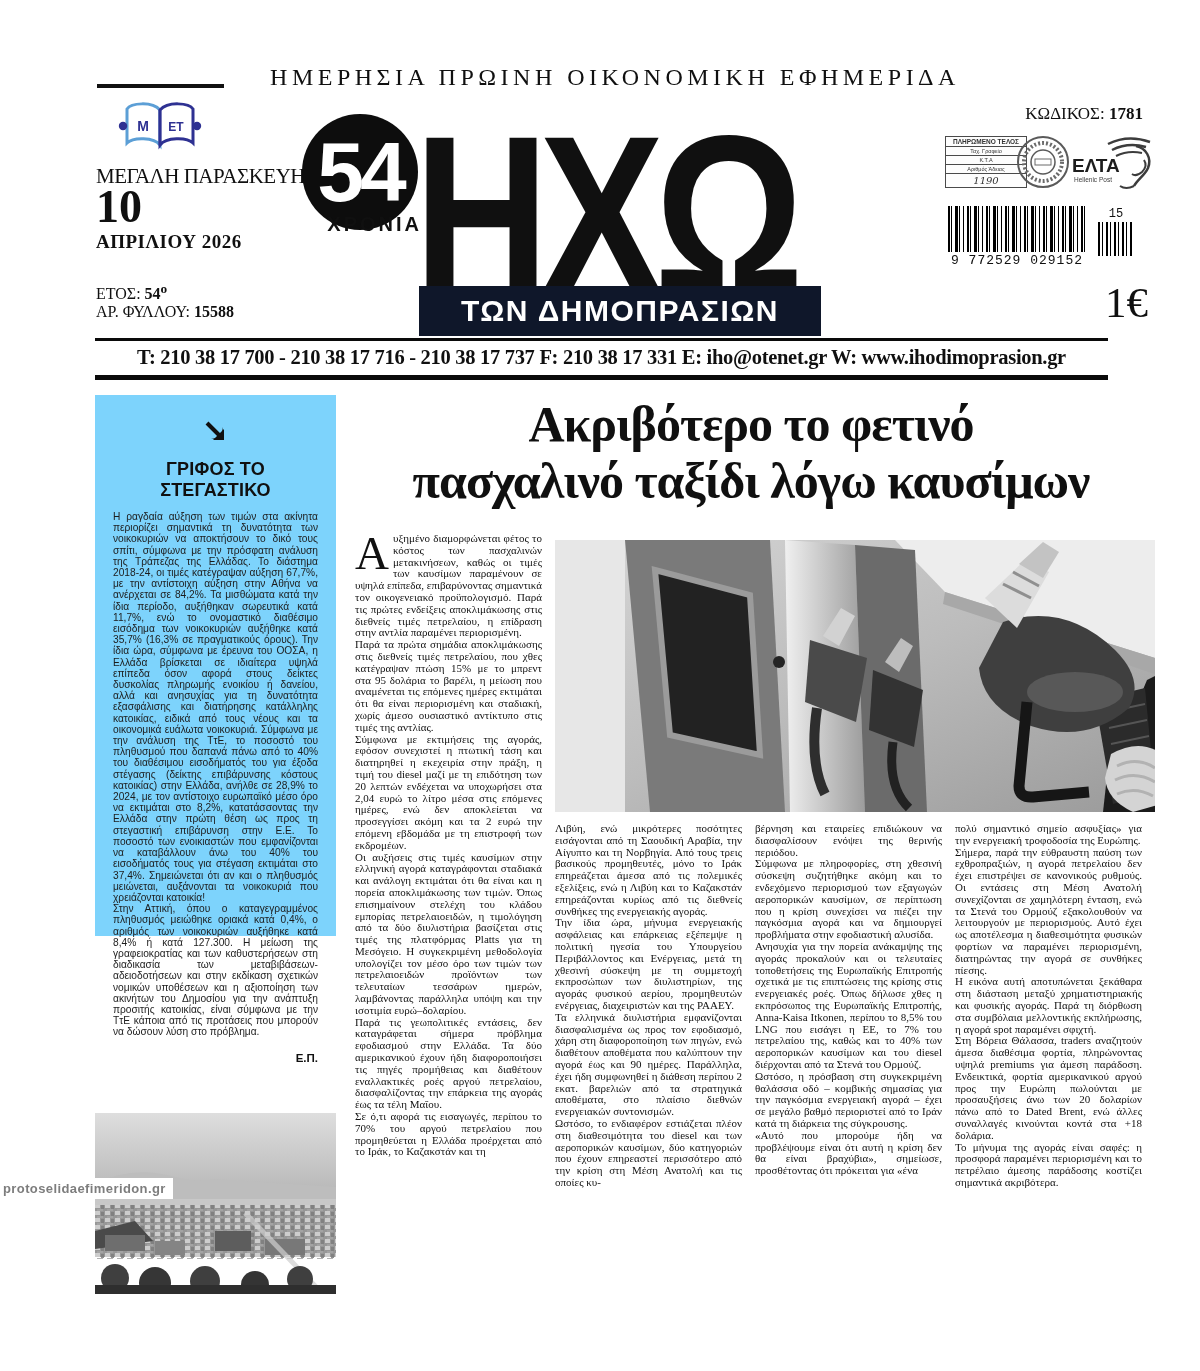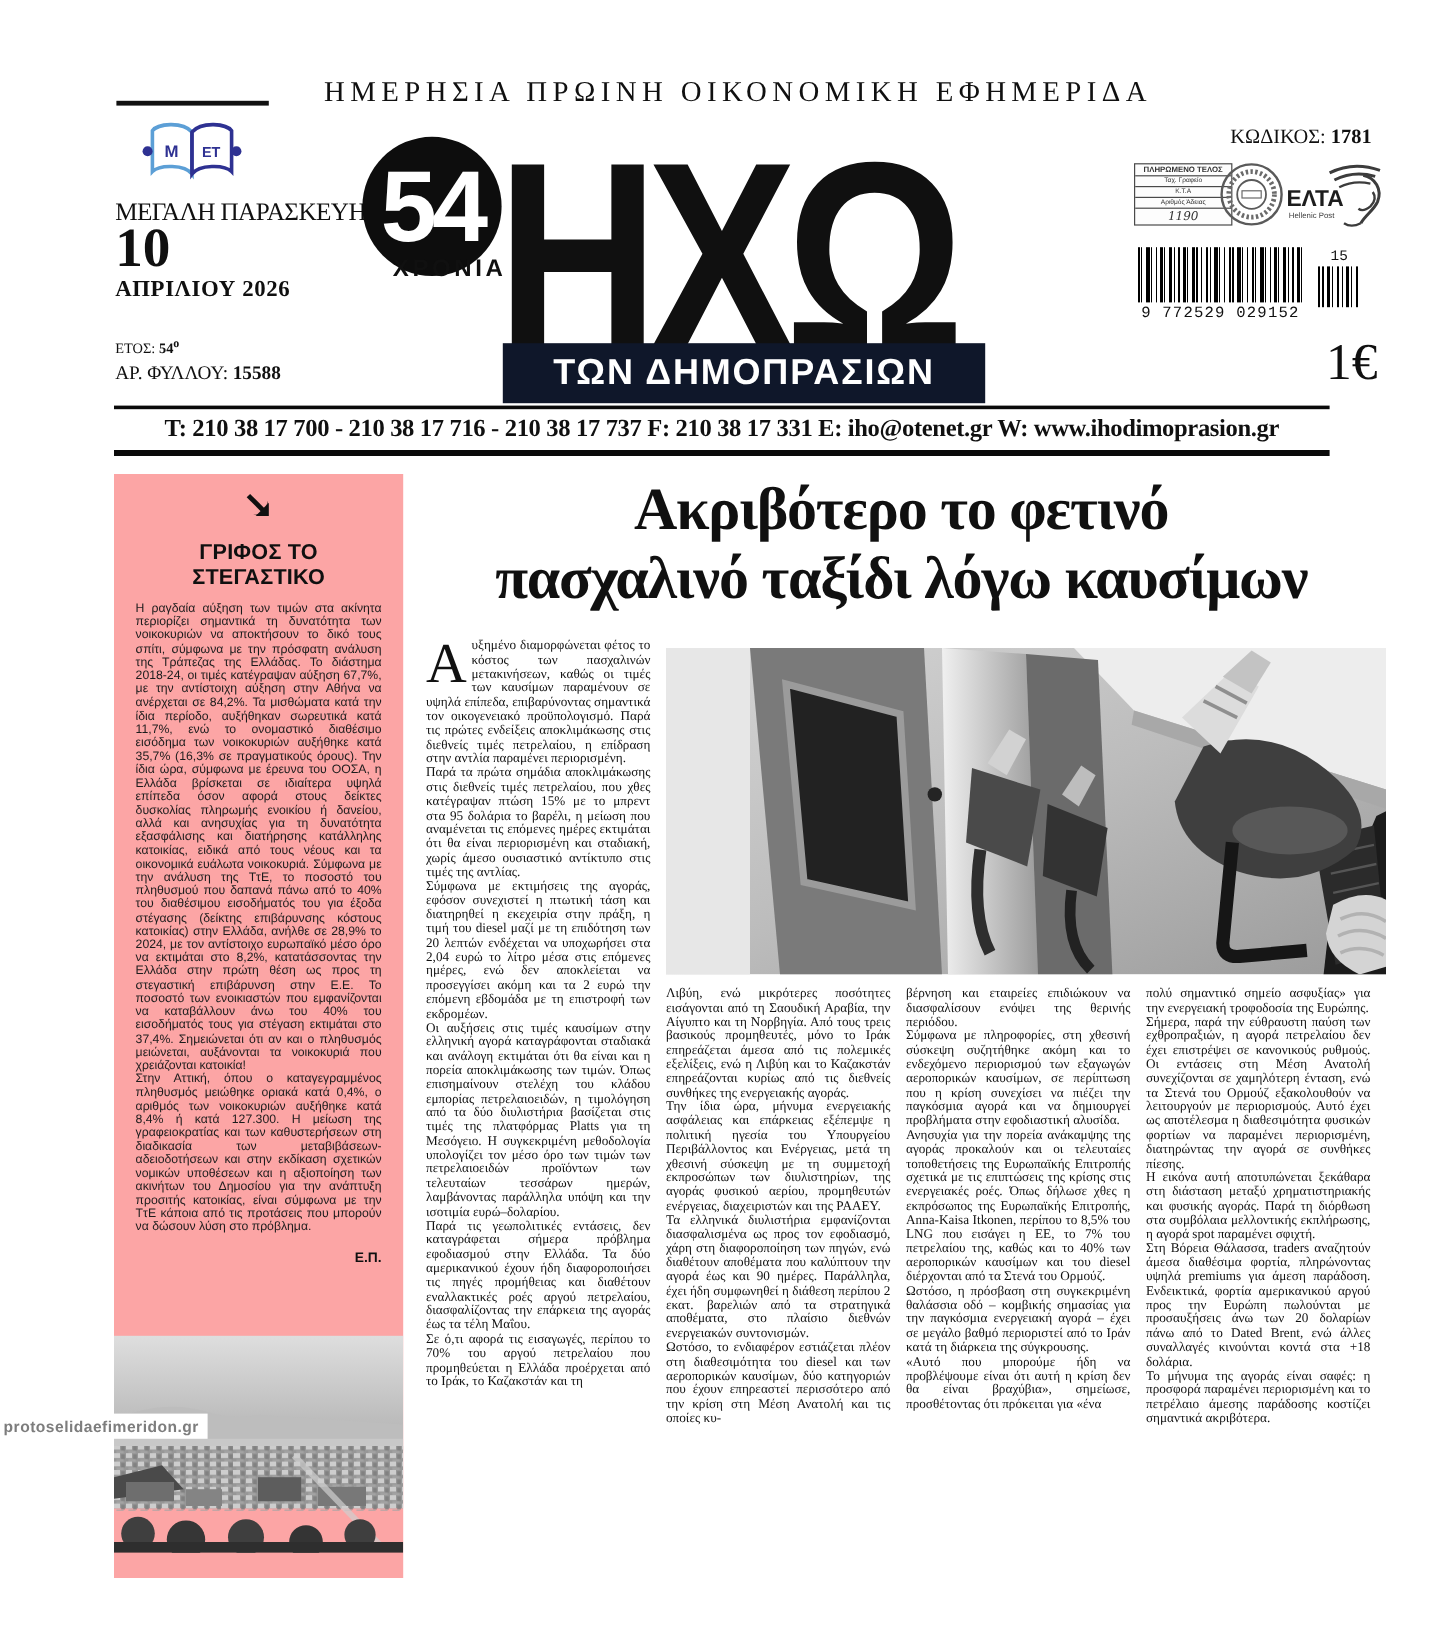--- a/index.html
+++ b/index.html
@@ -8,21 +8,21 @@
   [data-interactable]{box-sizing:border-box;}
 
   
   .rule-topleft{position:absolute;left:97px;top:84px;width:127px;height:4px;background:#111;}
   .tagline{position:absolute;left:230px;top:64px;width:770px;text-align:center;
            font-size:24px;letter-spacing:4.5px;white-space:nowrap;}
   .met-logo{position:absolute;left:116px;top:98px;width:88px;height:60px;}
   .day-name{position:absolute;left:96px;top:164px;font-size:21px;letter-spacing:-0.5px;white-space:nowrap;}
   .day-number{position:absolute;left:96px;top:184px;font-size:46px;font-weight:bold;line-height:1;}
   .month-year{position:absolute;left:96px;top:231px;font-size:19px;font-weight:bold;letter-spacing:0.5px;}
-  .meta-year{position:absolute;left:96px;top:281px;font-size:12px;}
+  .meta-year{position:absolute;left:96px;top:281px;font-size:16px;}
   .meta-issue{position:absolute;left:96px;top:303px;font-size:16px;}
   .meta-year b,.meta-issue b{font-weight:bold;}
   .anniv-circle{position:absolute;left:302px;top:114px;width:116px;height:116px;border-radius:50%;
                 background:#0d0d0d;display:flex;align-items:center;justify-content:center;}
   .anniv-circle span{color:#fff;font-family:"Liberation Sans",sans-serif;font-weight:bold;
                      font-size:84px;letter-spacing:-4px;line-height:1;}
   .anniv-label{position:absolute;left:298px;top:213px;width:124px;text-align:right;
                font-family:"Liberation Sans",sans-serif;font-weight:bold;font-size:20px;letter-spacing:3px;}
   .title-hxo{position:absolute;left:414px;top:108px;font-family:"Liberation Sans",sans-serif;
              font-weight:bold;font-size:228px;line-height:0.95;letter-spacing:-12px;
@@ -51,22 +51,22 @@
   .barcode-addon .bars{height:34px;margin-top:2px;background:
      repeating-linear-gradient(90deg,#000 0 2px,#fff 2px 4px,#000 4px 5px,#fff 5px 8px);}
   .price{position:absolute;right:52px;top:278px;font-size:43px;}
 
   
   .contact-bar{position:absolute;left:95px;top:338px;width:1013px;border-top:3px solid #0a0a0a;
                border-bottom:5px solid #0a0a0a;padding:5px 0 6px;text-align:center;
                font-weight:bold;font-size:20.5px;letter-spacing:-0.3px;white-space:nowrap;}
 
   
-  .sidebar{position:absolute;left:95px;top:395px;width:241px;height:920px;background:#fca5a5;
-           padding:10px 18px;font-family:"Liberation Sans",sans-serif;}
+  .sidebar{position:absolute;left:95px;top:395px;width:241px;height:541px;background:#7dd3fc;
+           padding:20px 18px;font-family:"Liberation Sans",sans-serif;}
   .sidebar-arrow{text-align:center;margin:4px 0 10px;}
   .sidebar-title{margin:0 0 10px;text-align:center;font-size:18px;letter-spacing:0.2px;font-weight:bold;}
   .sidebar-body p{margin:0;font-size:10.2px;line-height:11.2px;text-align:justify;color:#1c1c1c;}
   .sidebar-sign{margin-top:14px;text-align:right;font-weight:bold;font-size:11.5px;}
   .sidebar-photo{position:absolute;left:95px;top:1113px;width:241px;height:181px;}
 
   .watermark{position:absolute;left:0;top:1178px;background:#fff;padding:3px 7px 3px 3px;
              font-family:"Liberation Sans",sans-serif;font-weight:bold;font-size:13px;
              color:#7d7d7d;letter-spacing:0.4px;z-index:5;}
 

